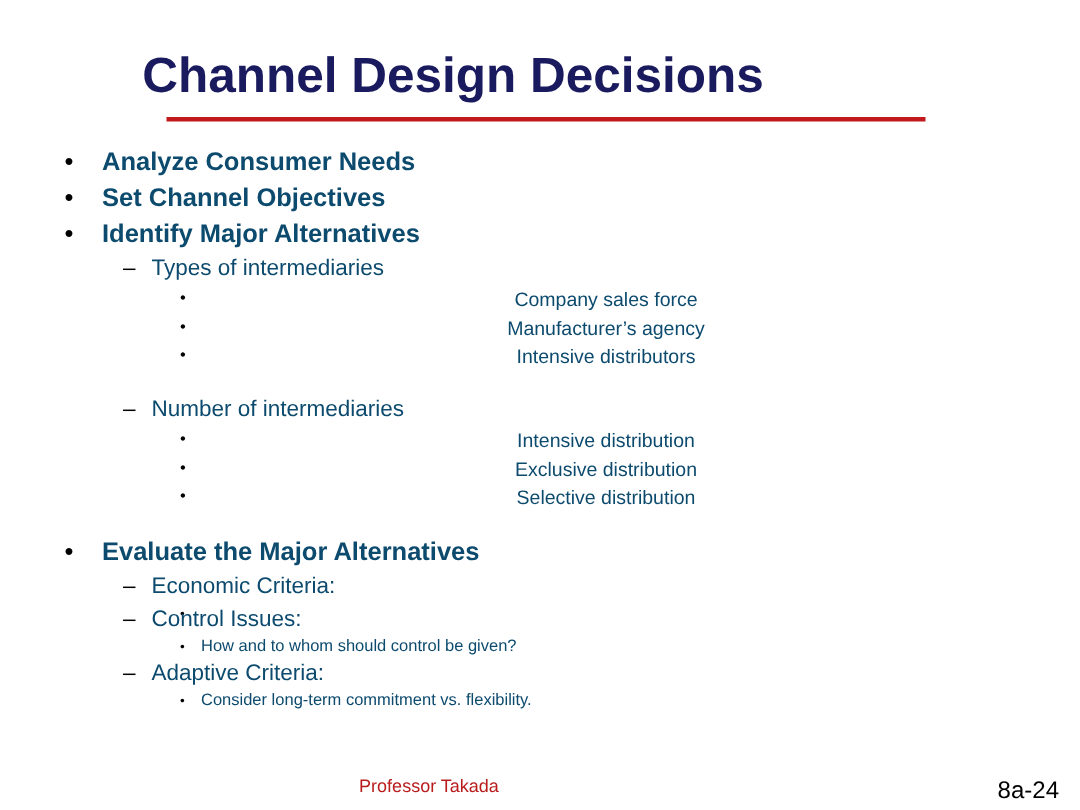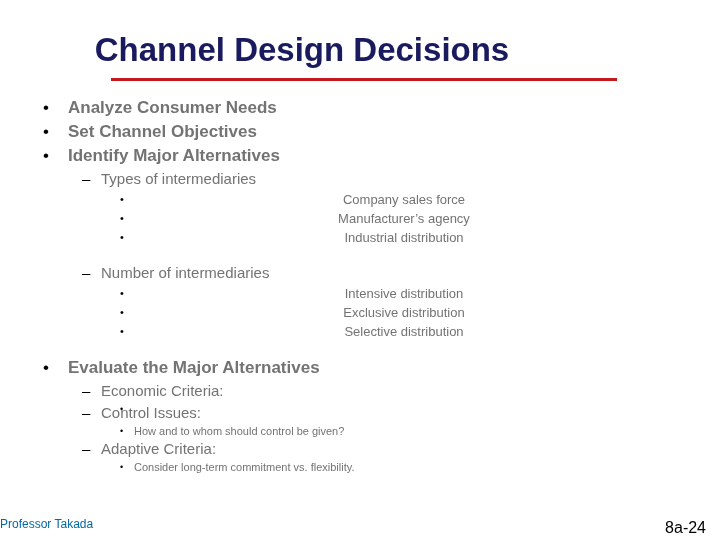--- a/index.html
+++ b/index.html
@@ -62,21 +62,21 @@
   }
 
   .row .marker {
     position: absolute;
     text-align: left;
     color: #000000;
   }
 
   .row .txt {
     display: block;
-    color: #737373;
+    color: #0c4a6e;
   }
 
   
   .lvl1 {
     margin: 0;
     height: 24px;
   }
   .lvl1 .marker {
     left: 43px;
     top: 0;
@@ -149,24 +149,24 @@
   .gap-before {
     margin-top: 15px;
   }
 
   
   .footer-author {
     position: absolute;
     left: 0;
     top: 516px;
     width: 572px;
-    text-align: left;
+    text-align: center;
     font-size: 12px;
     line-height: 16px;
-    color: #0369a1;
+    color: #b91c1c;
   }
   .footer-page {
     position: absolute;
     right: 14px;
     top: 520px;
     font-size: 16px;
     line-height: 16px;
     color: #000000;
   }
 </style>
@@ -199,21 +199,21 @@
       <div class="row lvl3">
         <span class="marker">•</span>
         <span class="txt">Company sales force</span>
       </div>
       <div class="row lvl3">
         <span class="marker">•</span>
         <span class="txt">Manufacturer’s agency</span>
       </div>
       <div class="row lvl3">
         <span class="marker">•</span>
-        <span class="txt">Industrial distribution</span>
+        <span class="txt">Intensive distributors</span>
       </div>
       <div class="row lvl2 gap-before">
         <span class="marker">–</span>
         <span class="txt">Number of intermediaries</span>
       </div>
       <div class="row lvl3">
         <span class="marker">•</span>
         <span class="txt">Intensive distribution</span>
       </div>
       <div class="row lvl3">

